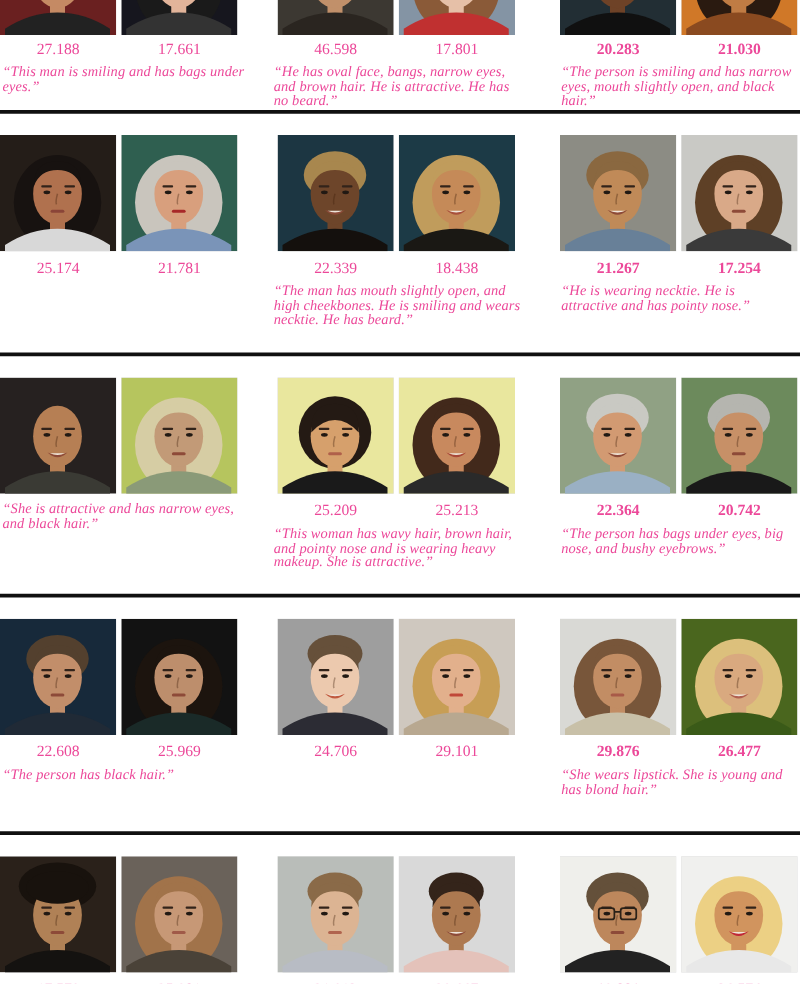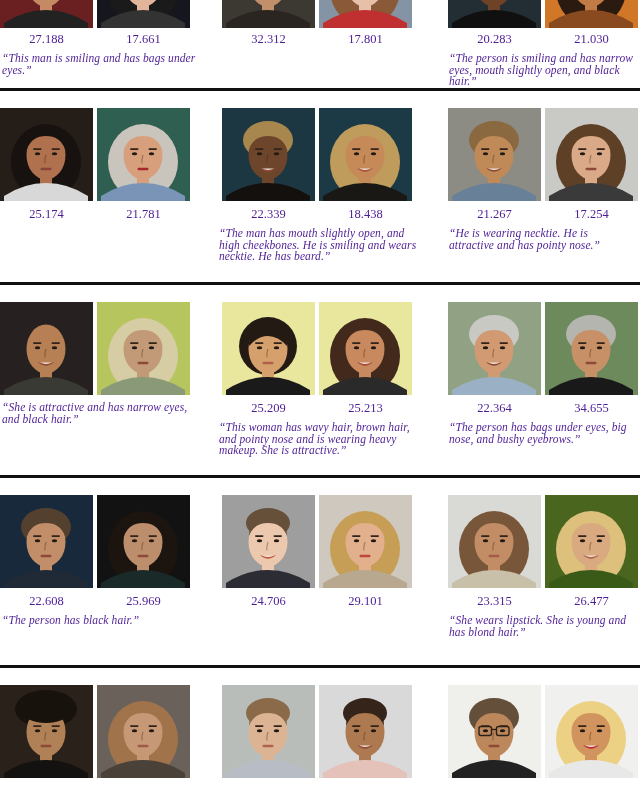--- a/index.html
+++ b/index.html
@@ -1,27 +1,27 @@
 <!DOCTYPE html>
 <html><head>
 <meta charset="utf-8">
 <style>
   html,body{margin:0;padding:0;background:#fff;}
   .page{width:640px;height:787px;background:#ffffff;position:relative;overflow:hidden;
-        font-family:"Liberation Serif","DejaVu Serif",serif;color:#4c1d95;}
+        font-family:"Liberation Serif","DejaVu Serif",serif;color:#ec4899;}
   .sep{height:3px;background:#101010;width:640px;}
   .frow{display:flex;align-items:flex-start;}
   .cell{box-sizing:border-box;}
   .cell.c0{width:217px;}
   .cell.c1{width:217px;}
   .cell.c2{width:206px;}
   .pair{display:flex;gap:4px;width:190px;}
   .c0 .pair,.c0 .scores{margin-left:0;}
   .c1 .pair,.c1 .scores{margin-left:5px;}
-  .c2 .pair,.c2 .scores{margin-left:14px;}
+  .c2 .pair,.c2 .scores{margin-left:14px;font-weight:bold;}
   .face{width:93px;height:93px;overflow:hidden;position:relative;background:#ddd;}
   .row-partial .face{height:28px;}
   .face svg{display:block;width:93px;height:93px;}
   .row-partial .face svg{margin-top:-65px;}
   .scores{display:flex;gap:4px;width:190px;margin-top:7px;font-size:12.5px;line-height:13px;}
   .scores span{width:93px;text-align:center;display:inline-block;}
   .row-partial .scores{margin-top:5px;}
   .caption{font-style:italic;font-size:11.5px;line-height:11.6px;margin-top:7px;
            letter-spacing:0.1px;}
   .c0 .caption{padding-left:2px;padding-right:14px;}
@@ -112,23 +112,24 @@
               <rect x="51.5" y="40.2" width="8.5" height="1.7" rx="0.8" fill="#32231a"></rect>
               <ellipse cx="37.5" cy="45.8" rx="2.7" ry="1.5" fill="#211913"></ellipse>
               <ellipse cx="54.5" cy="45.8" rx="2.7" ry="1.5" fill="#211913"></ellipse>
               <path d="M46,47 Q44.2,53.5 45.2,55.5" stroke="rgba(60,30,10,0.35)" stroke-width="1.2" fill="none"></path>
               <path d="M38,60 Q46,67.5 54,60 Q46,63.5 38,60 Z" fill="#b05a4a"></path>
               <path d="M40,60.6 Q46,63.4 52,60.6 Z" fill="#efe4da"></path>
             </svg>
           </div>
       </div>
       <div class="scores">
-        <span>32.312</span>
+        <span>46.598</span>
         <span>17.801</span>
       </div>
+      <div class="caption">“He has oval face, bangs, narrow eyes, and brown hair. He is attractive. He has no beard.”</div>
     </div>
     <div class="cell c2">
       <div class="pair">
         <div class="face">
             <svg viewBox="0 0 93 93" width="93" height="93">
               <rect x="0" y="0" width="93" height="93" fill="#222e34"></rect>
               <ellipse cx="46" cy="32" rx="25" ry="19" fill="#15100c"></ellipse>
               <rect x="40" y="64" width="12" height="16" fill="#6e4227"></rect>
               <path d="M4,94 L4,88 Q24,75 46,75 Q68,75 88,88 L88,94 Z" fill="#101010"></path>
               <ellipse cx="46" cy="47" rx="19.5" ry="24.5" fill="#6e4227"></ellipse>
@@ -409,21 +410,21 @@
               <rect x="51.5" y="40.2" width="8.5" height="1.7" rx="0.8" fill="#32231a"></rect>
               <ellipse cx="37.5" cy="45.8" rx="2.7" ry="1.5" fill="#211913"></ellipse>
               <ellipse cx="54.5" cy="45.8" rx="2.7" ry="1.5" fill="#211913"></ellipse>
               <path d="M46,47 Q44.2,53.5 45.2,55.5" stroke="rgba(60,30,10,0.35)" stroke-width="1.2" fill="none"></path>
               <rect x="40.5" y="59.8" width="11" height="2.4" rx="1.2" fill="#8d4a38"></rect>
             </svg>
           </div>
       </div>
       <div class="scores">
         <span>22.364</span>
-        <span>34.655</span>
+        <span>20.742</span>
       </div>
       <div class="caption">“The person has bags under eyes, big nose, and bushy eyebrows.”</div>
     </div>
   </div>
 
   <div class="sep"></div>
 
   <div class="frow row-full r3">
     <div class="cell c0">
       <div class="pair">
@@ -537,21 +538,21 @@
               <rect x="51.5" y="40.2" width="8.5" height="1.7" rx="0.8" fill="#32231a"></rect>
               <ellipse cx="37.5" cy="45.8" rx="2.7" ry="1.5" fill="#211913"></ellipse>
               <ellipse cx="54.5" cy="45.8" rx="2.7" ry="1.5" fill="#211913"></ellipse>
               <path d="M46,47 Q44.2,53.5 45.2,55.5" stroke="rgba(60,30,10,0.35)" stroke-width="1.2" fill="none"></path>
               <path d="M38,60 Q46,67.5 54,60 Q46,63.5 38,60 Z" fill="#b06050"></path>
               <path d="M40,60.6 Q46,63.4 52,60.6 Z" fill="#efe4da"></path>
             </svg>
           </div>
       </div>
       <div class="scores">
-        <span>23.315</span>
+        <span>29.876</span>
         <span>26.477</span>
       </div>
       <div class="caption">“She wears lipstick. She is young and has blond hair.”</div>
     </div>
   </div>
 
   <div class="sep"></div>
 
   <div class="frow row-full r4">
     <div class="cell c0">

